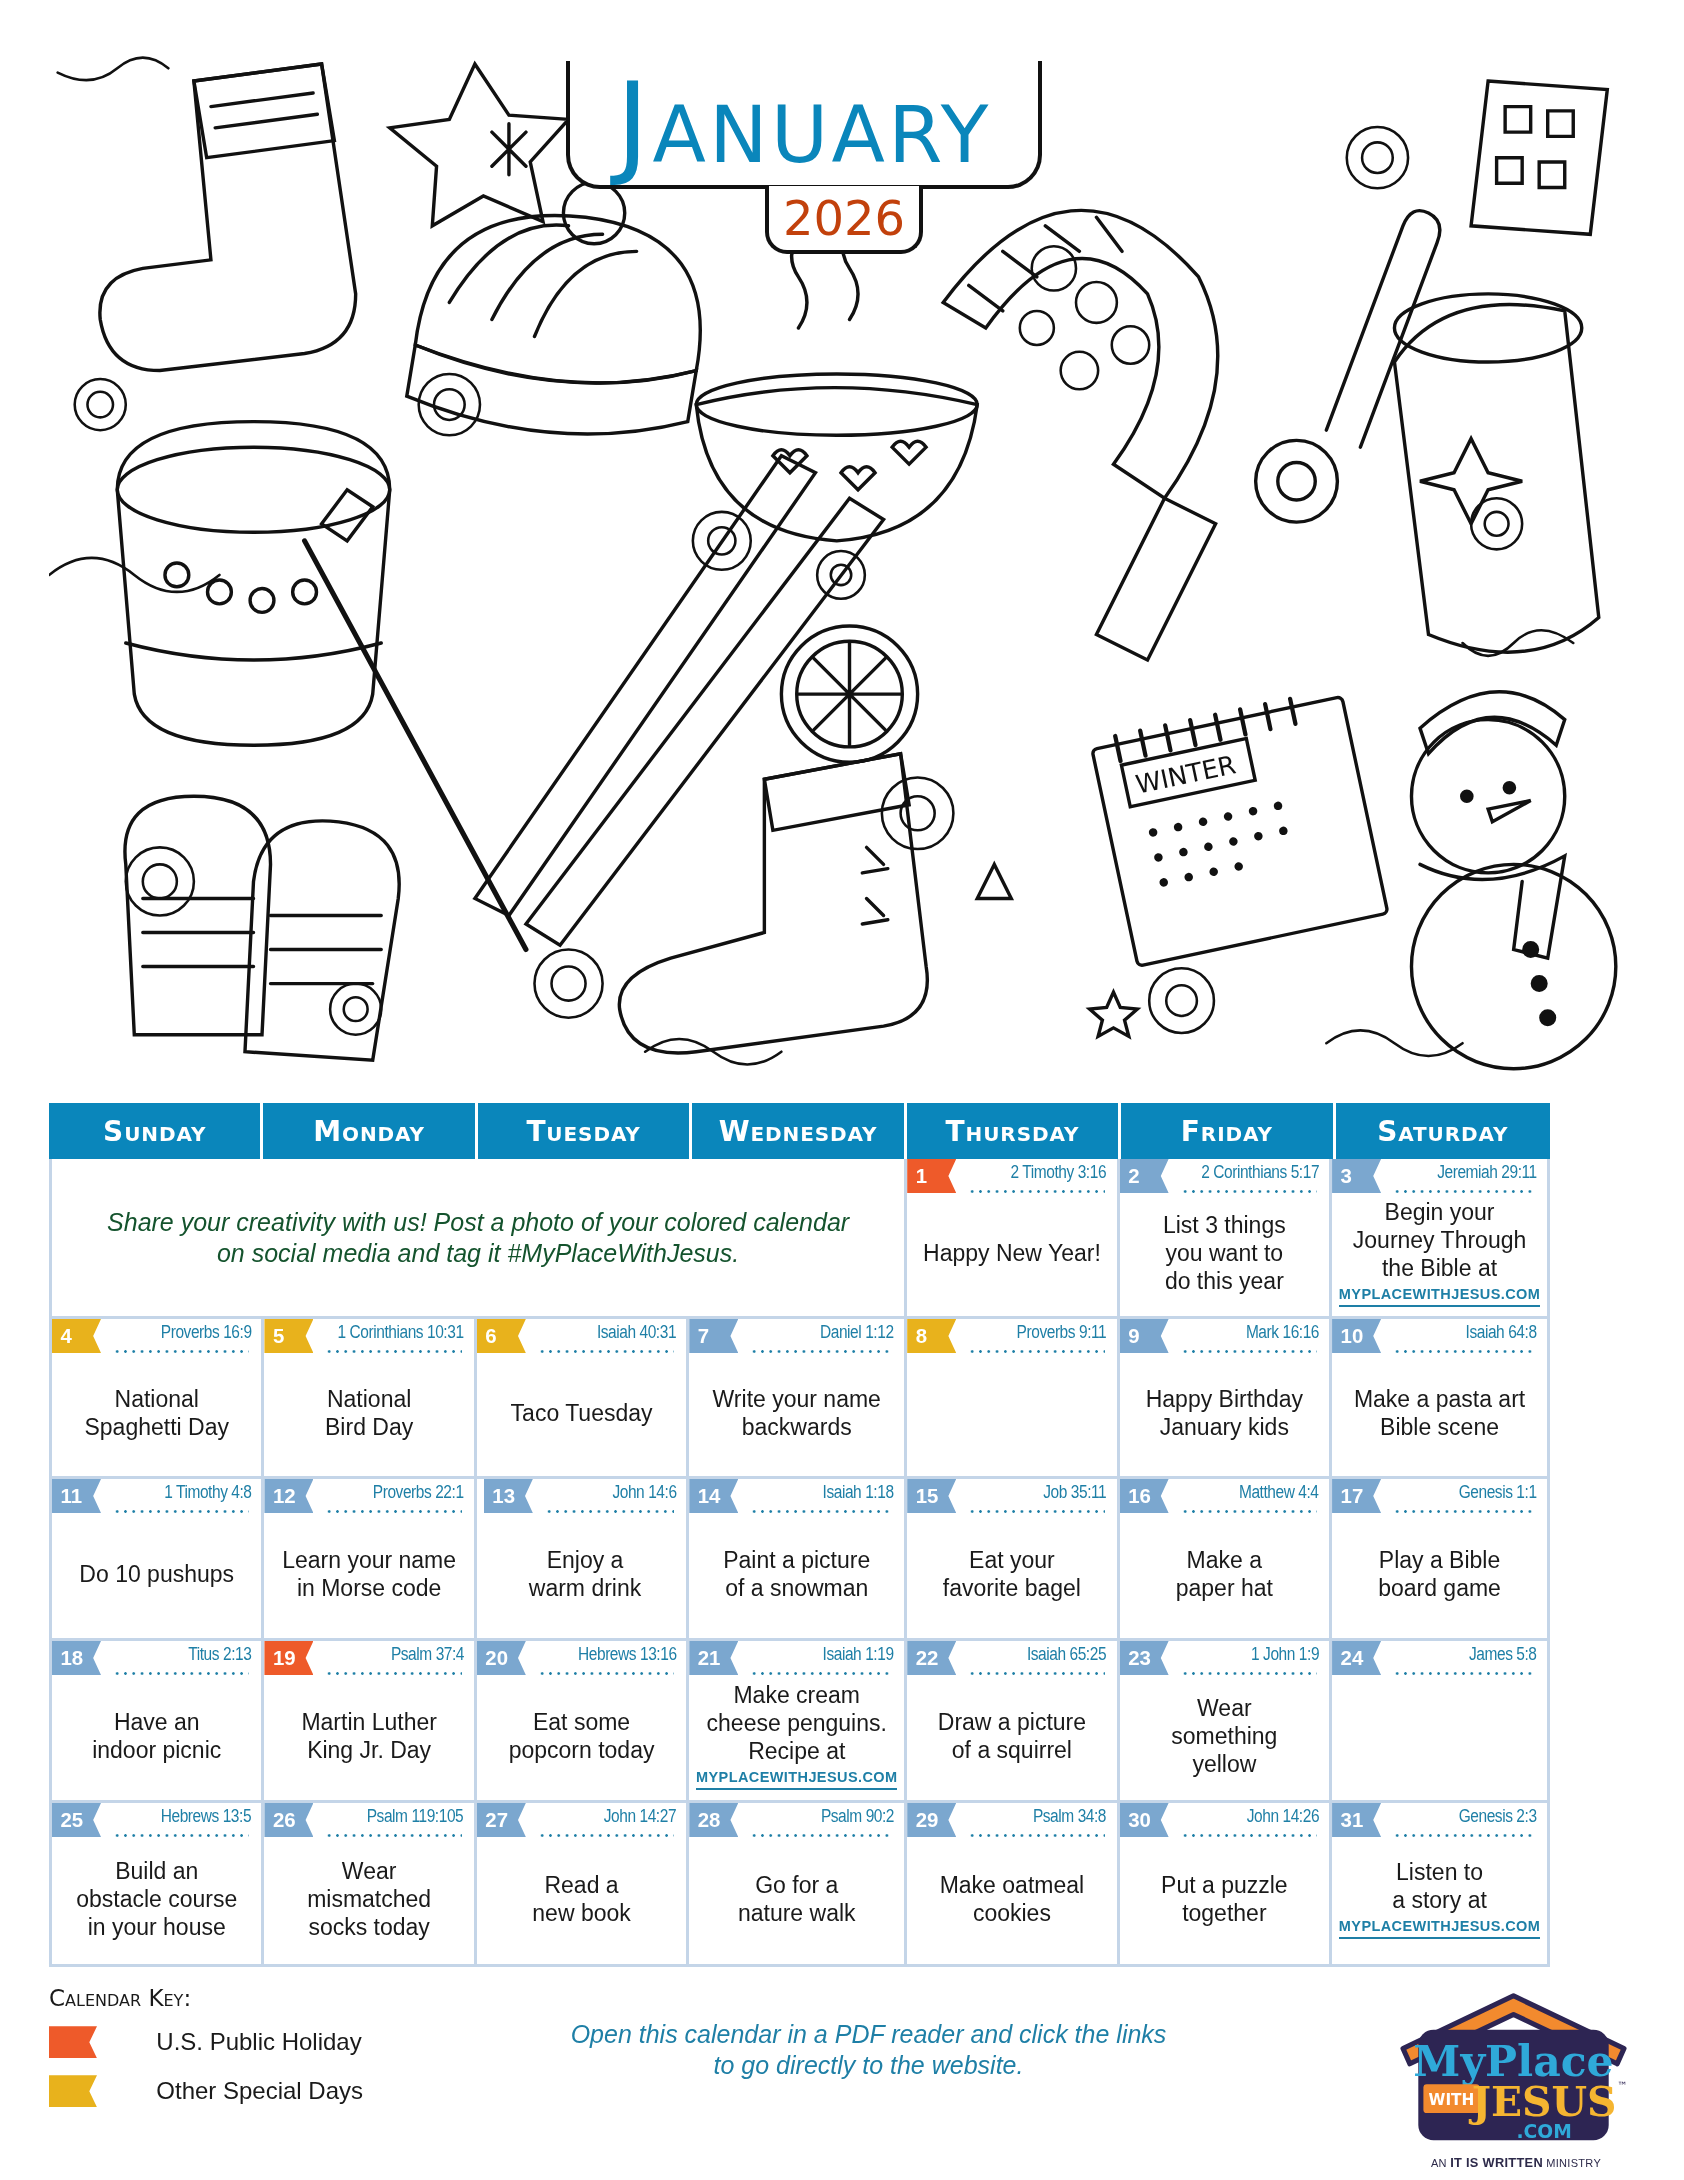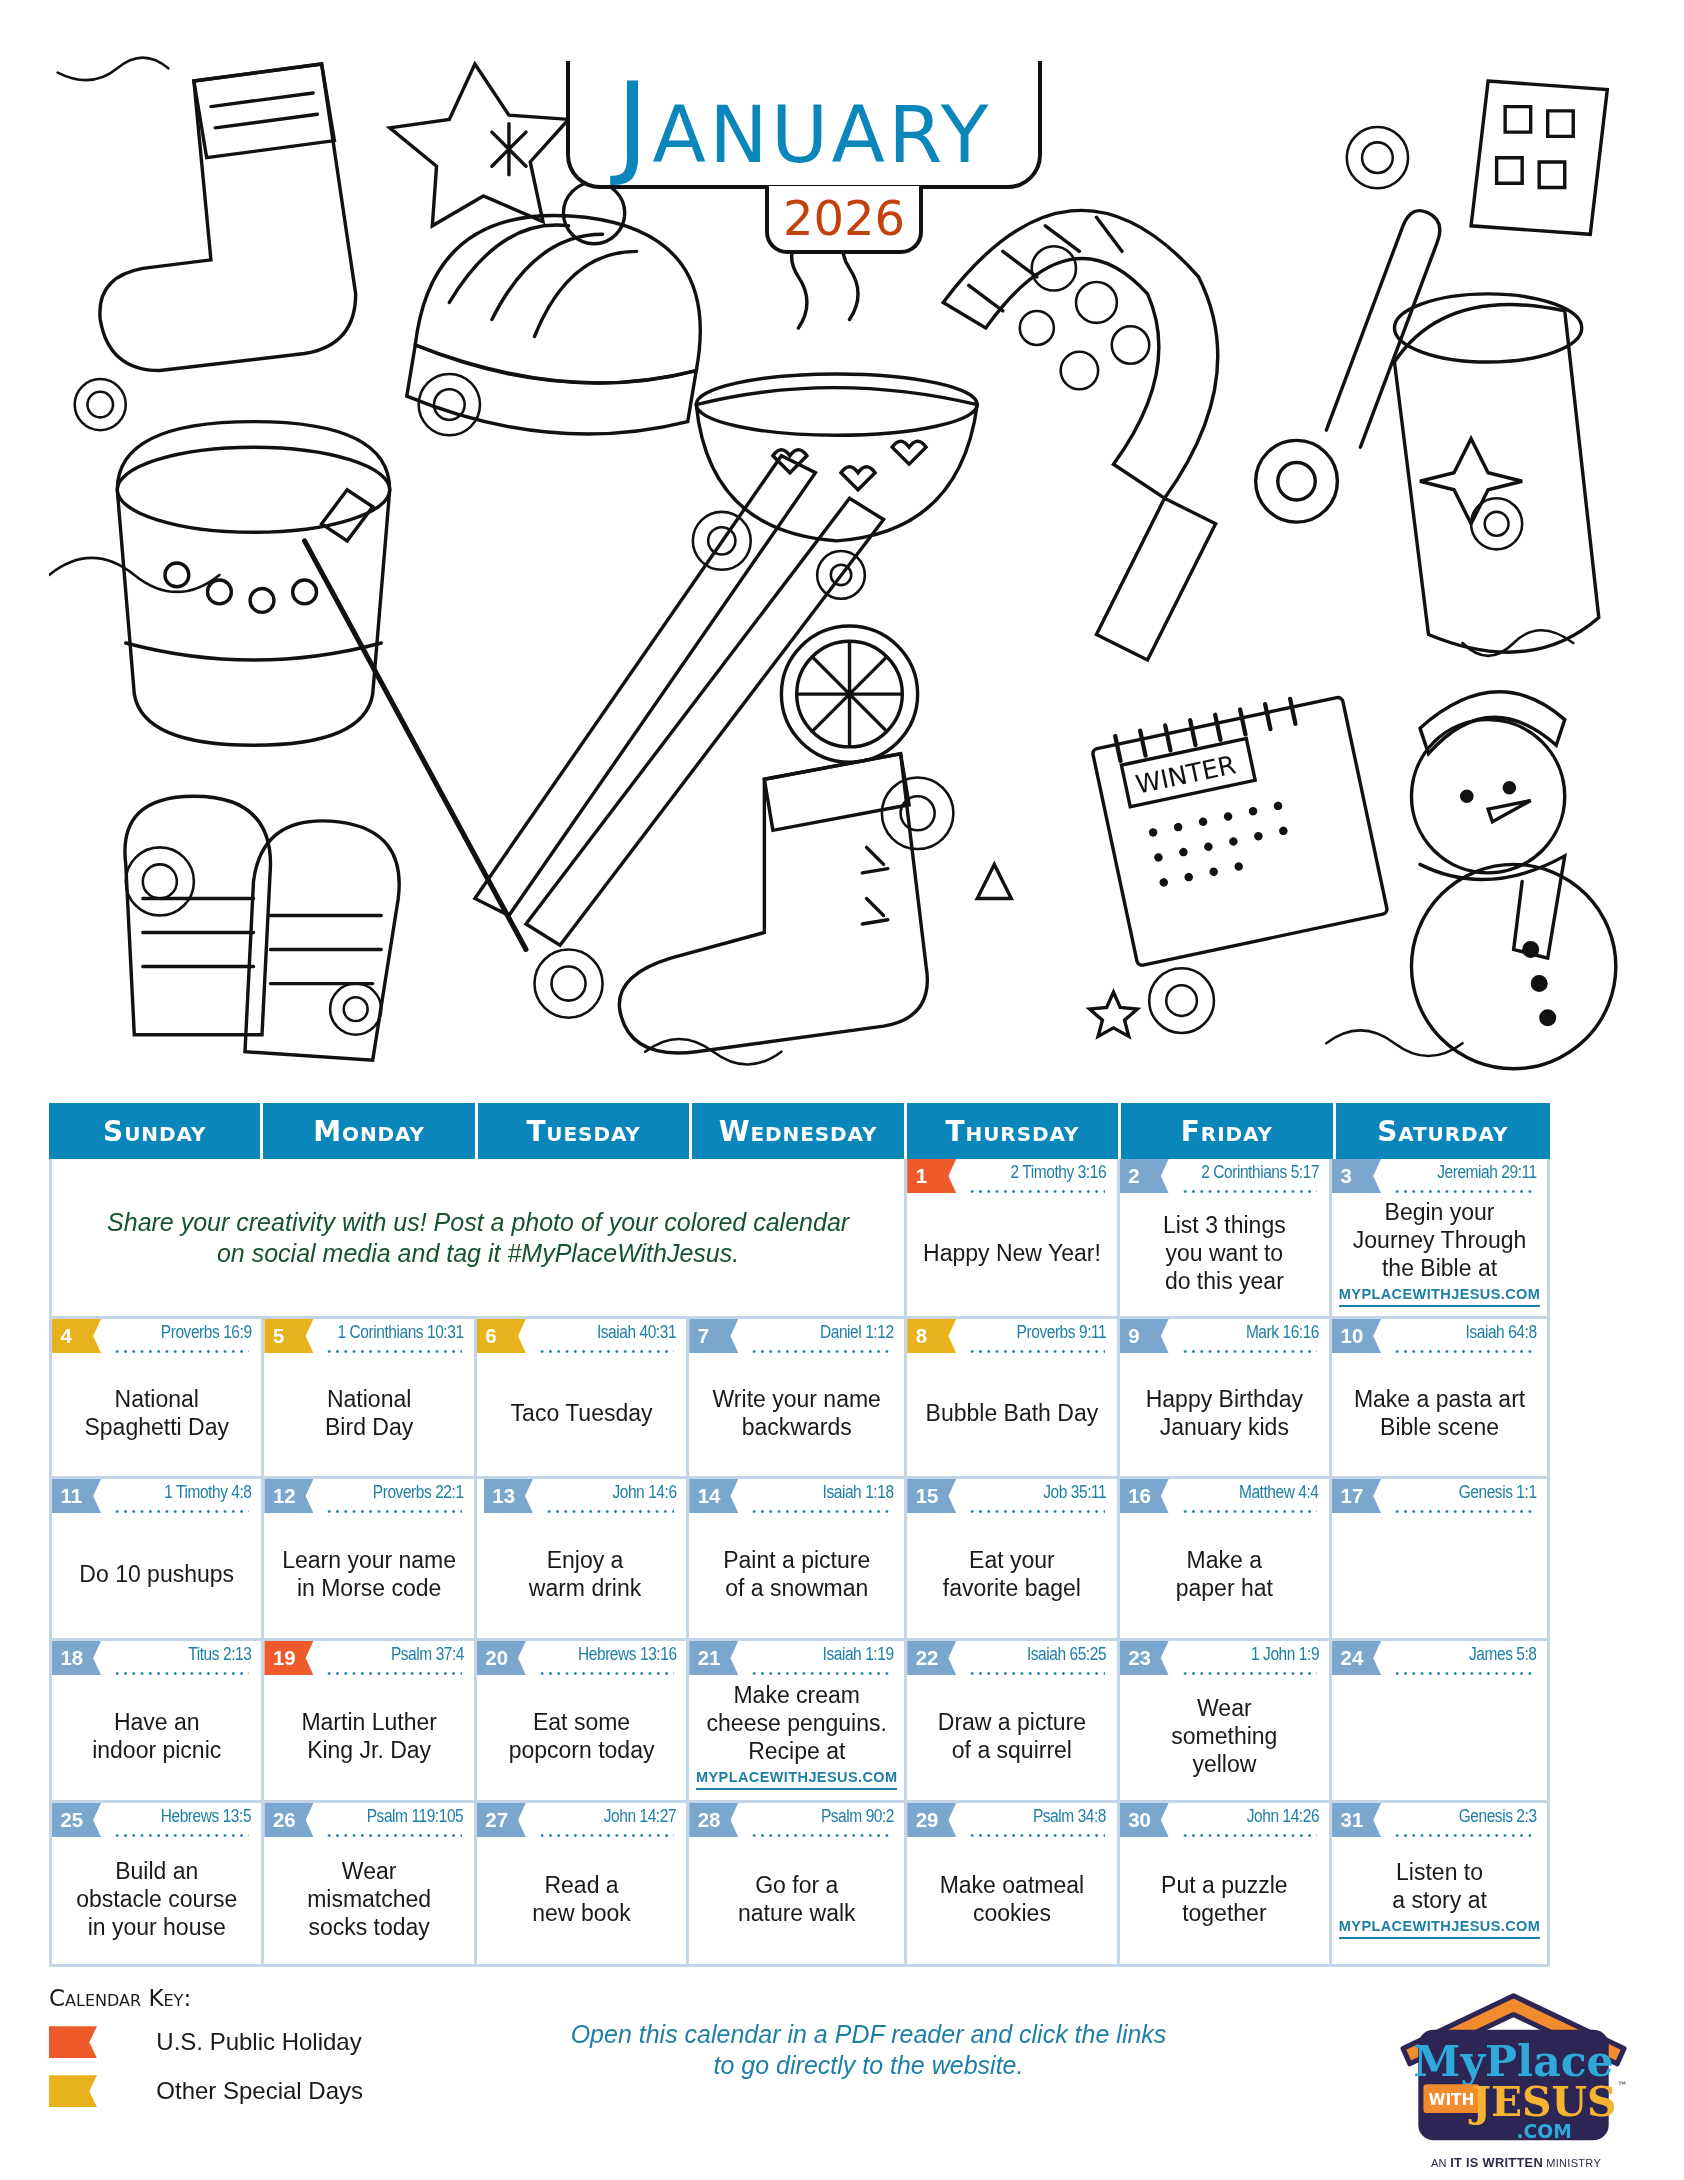--- a/index.html
+++ b/index.html
@@ -349,23 +349,20 @@
           <span class="activity-text">Write your name
 backwards</span>
         </div>
       </div>
       <div class="cell col-5 row-2" style="grid-area: 2 / 5;">
         <div class="cell-top">
           <div class="date-tab tab-yellow">8</div>
           <span class="verse">Proverbs 9:11</span>
           <div class="dots"></div>
         </div>
-        <div class="activity">
-          <span class="activity-text">Bubble Bath Day</span>
-        </div>
       </div>
       <div class="cell col-6 row-2" style="grid-area: 2 / 6;">
         <div class="cell-top">
           <div class="date-tab tab-blue">9</div>
           <span class="verse">Mark 16:16</span>
           <div class="dots"></div>
         </div>
         <div class="activity">
           <span class="activity-text">Happy Birthday
 January kids</span>
@@ -445,20 +442,24 @@
         <div class="activity">
           <span class="activity-text">Make a
 paper hat</span>
         </div>
       </div>
       <div class="cell col-7 row-3" style="grid-area: 3 / 7;">
         <div class="cell-top">
           <div class="date-tab tab-blue">17</div>
           <span class="verse">Genesis 1:1</span>
           <div class="dots"></div>
+        </div>
+        <div class="activity">
+          <span class="activity-text">Play a Bible
+board game</span>
         </div>
       </div>
       <div class="cell col-1 row-4" style="grid-area: 4 / 1;">
         <div class="cell-top">
           <div class="date-tab tab-blue">18</div>
           <span class="verse">Titus 2:13</span>
           <div class="dots"></div>
         </div>
         <div class="activity">
           <span class="activity-text">Have an

